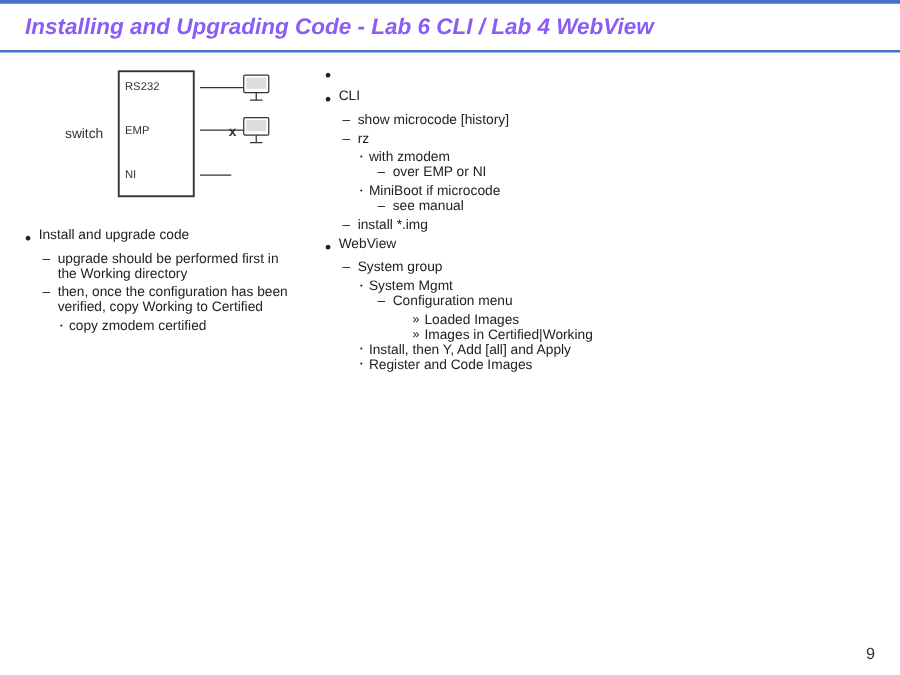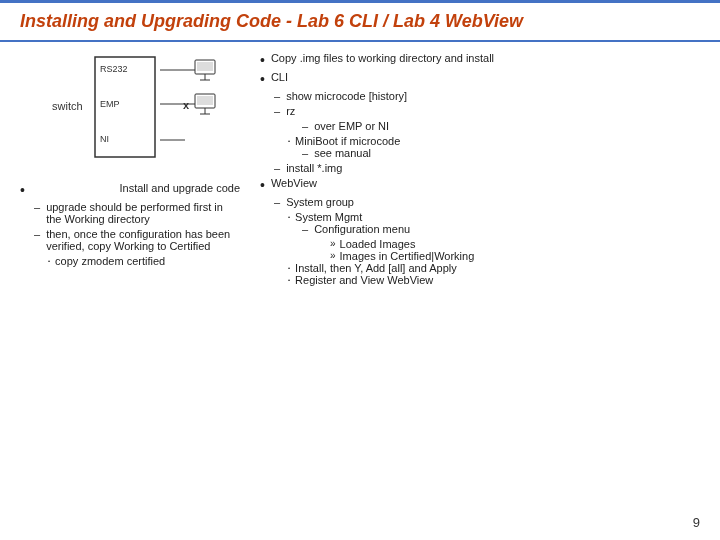--- a/index.html
+++ b/index.html
@@ -25,21 +25,21 @@
     .title-bar {
       border-top: 3px solid #4472C4;
       border-bottom: 2px solid #4472C4;
       padding: 8px 20px;
       margin-bottom: 10px;
     }
 
     .title-text {
       font-size: 18px;
       font-weight: bold;
-      color: #c2410c;
+      color: #8b5cf6;
       font-style: italic;
     }
 
     
     .main-content {
       display: flex;
       flex-direction: row;
       padding: 0 20px;
       gap: 20px;
     }
@@ -63,21 +63,20 @@
     .bullet-dot {
       margin-right: 6px;
       margin-top: 1px;
       flex-shrink: 0;
       font-size: 14px;
       line-height: 1;
     }
 
     .bullet-content {
       flex: 1;
-      text-align: right;
     }
 
     .indent-1 { margin-left: 14px; }
     .indent-2 { margin-left: 28px; }
     .indent-3 { margin-left: 42px; }
 
     .dash-item {
       display: flex;
       align-items: flex-start;
       margin-bottom: 3px;
@@ -196,38 +195,41 @@
           <div>copy zmodem certified</div>
         </div>
       </div>
     </div>
 
     <div class="right-col">
       <div class="right-content">
 
         <div class="bullet-item">
           <span class="bullet-dot">•</span>
-          <div>Copy .img files to working directory and install</div>
         </div>
 
         <div class="bullet-item">
           <span class="bullet-dot">•</span>
           <div>CLI</div>
         </div>
 
         <div class="dash-item indent-1">
           <span class="dash">–</span>
           <div>show microcode [history]</div>
         </div>
 
         <div class="dash-item indent-1">
           <span class="dash">–</span>
           <div>rz</div>
         </div>
 
+        <div class="sub-bullet indent-2">
+          <span class="bullet-dot sub-bullet-dot">•</span>
+          <div>with zmodem</div>
+        </div>
 
 
         <div class="dash-item indent-3">
           <span class="dash">–</span>
           <div>over EMP or NI</div>
         </div>
 
         <div class="sub-bullet indent-2">
           <span class="bullet-dot sub-bullet-dot">•</span>
           <div>MiniBoot if microcode</div>
@@ -273,21 +275,21 @@
           <div>Images in Certified|Working</div>
         </div>
 
         <div class="sub-bullet indent-2">
           <span class="bullet-dot sub-bullet-dot">•</span>
           <div>Install, then Y, Add [all] and Apply</div>
         </div>
 
         <div class="sub-bullet indent-2">
           <span class="bullet-dot sub-bullet-dot">•</span>
-          <div>Register and View WebView</div>
+          <div>Register and Code Images</div>
         </div>
 
       </div>
     </div>
 
   </div>
 
   <div class="page-number">9</div>
 
 </div>

